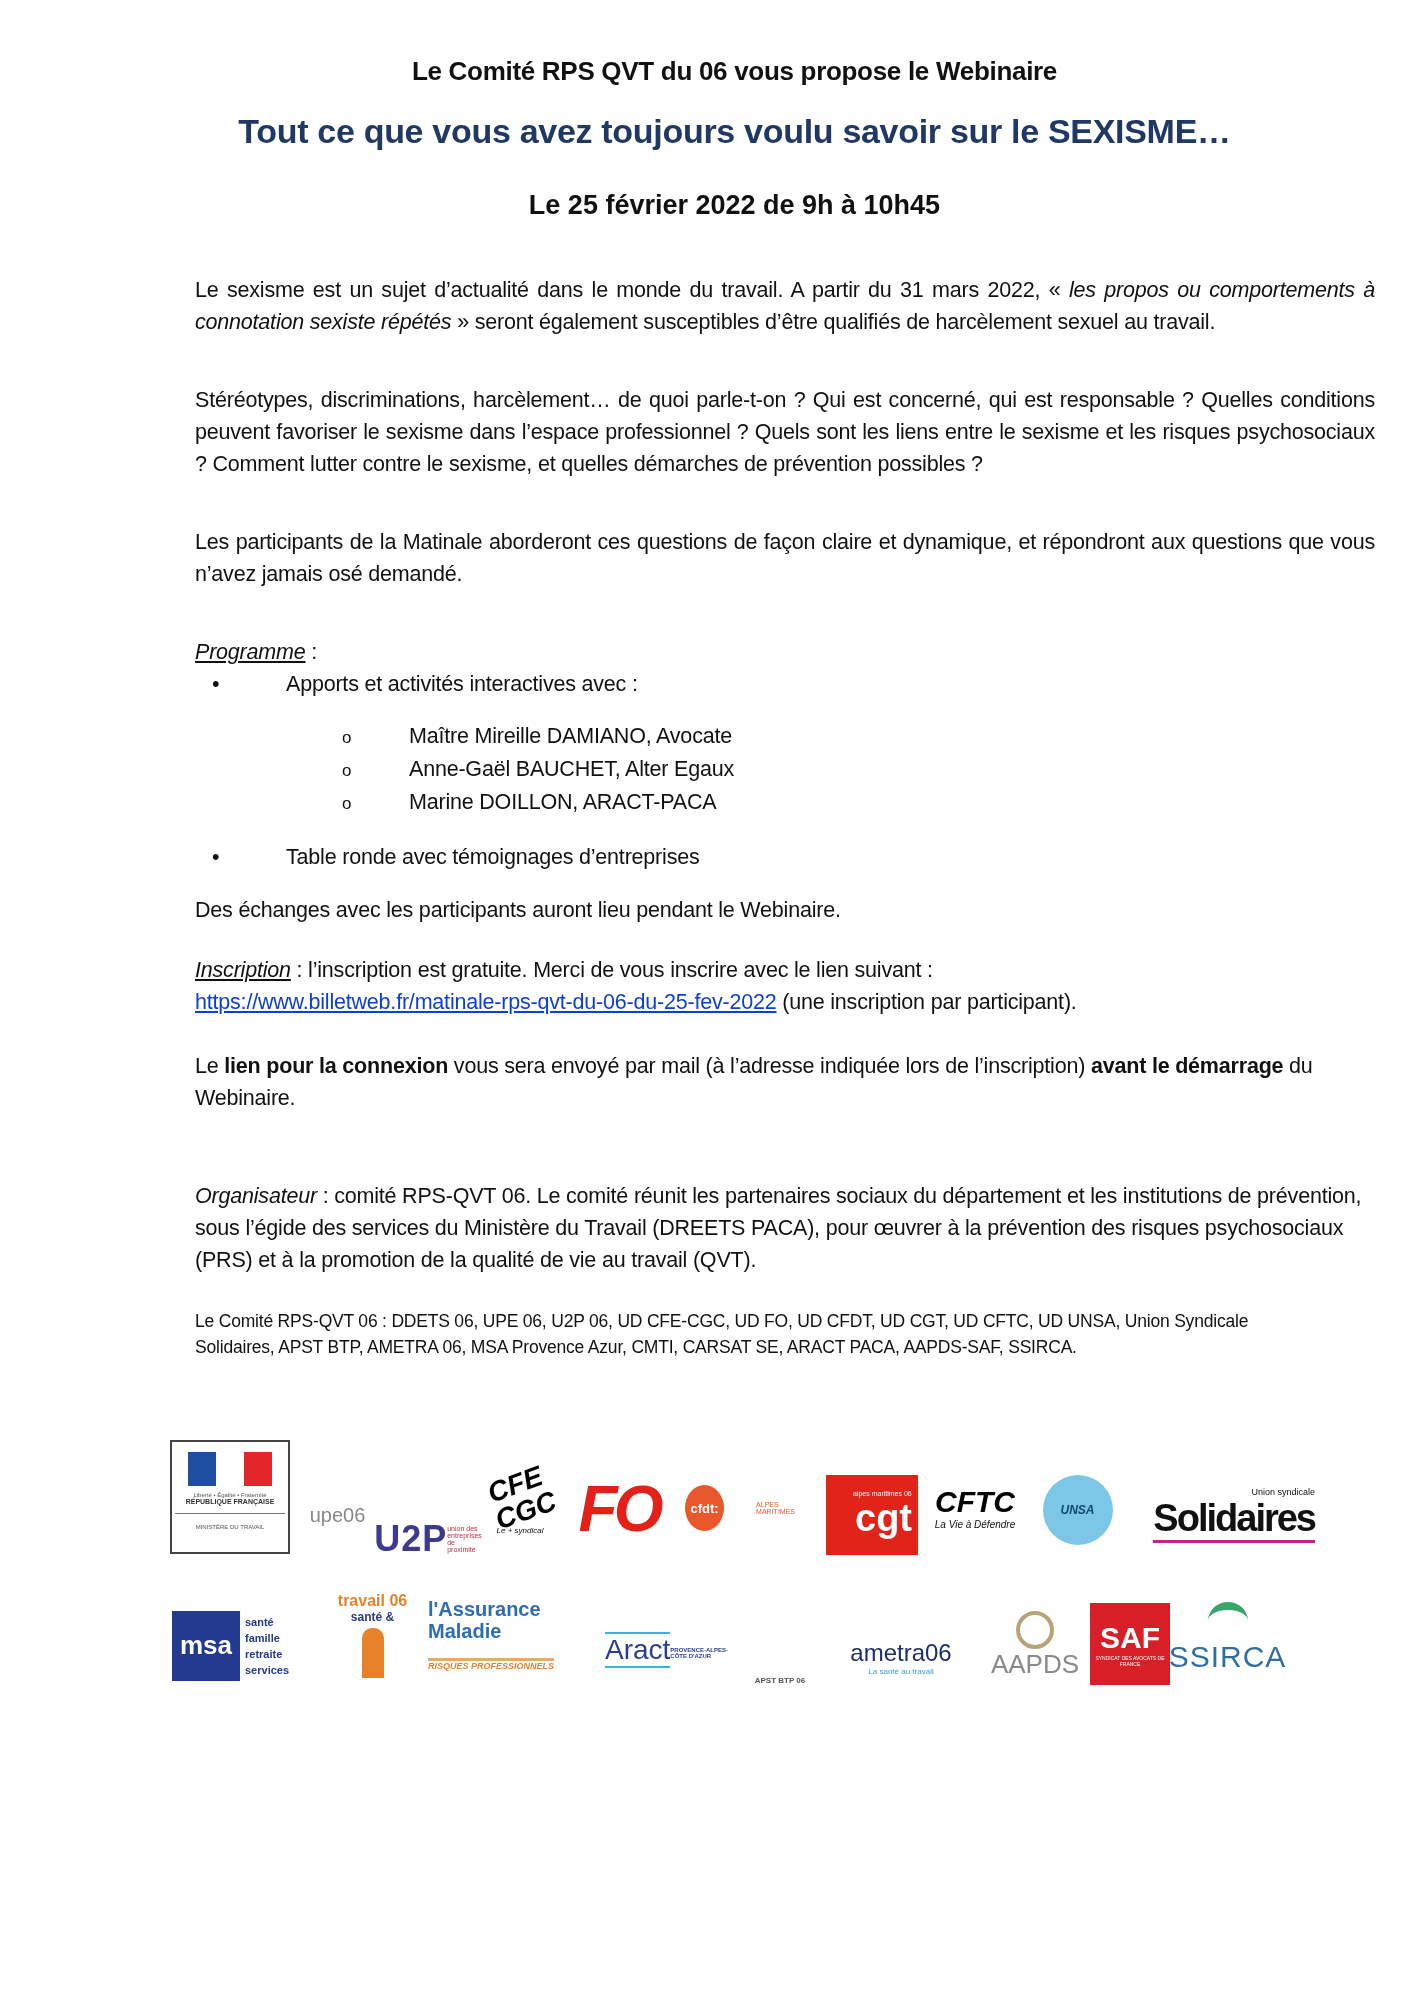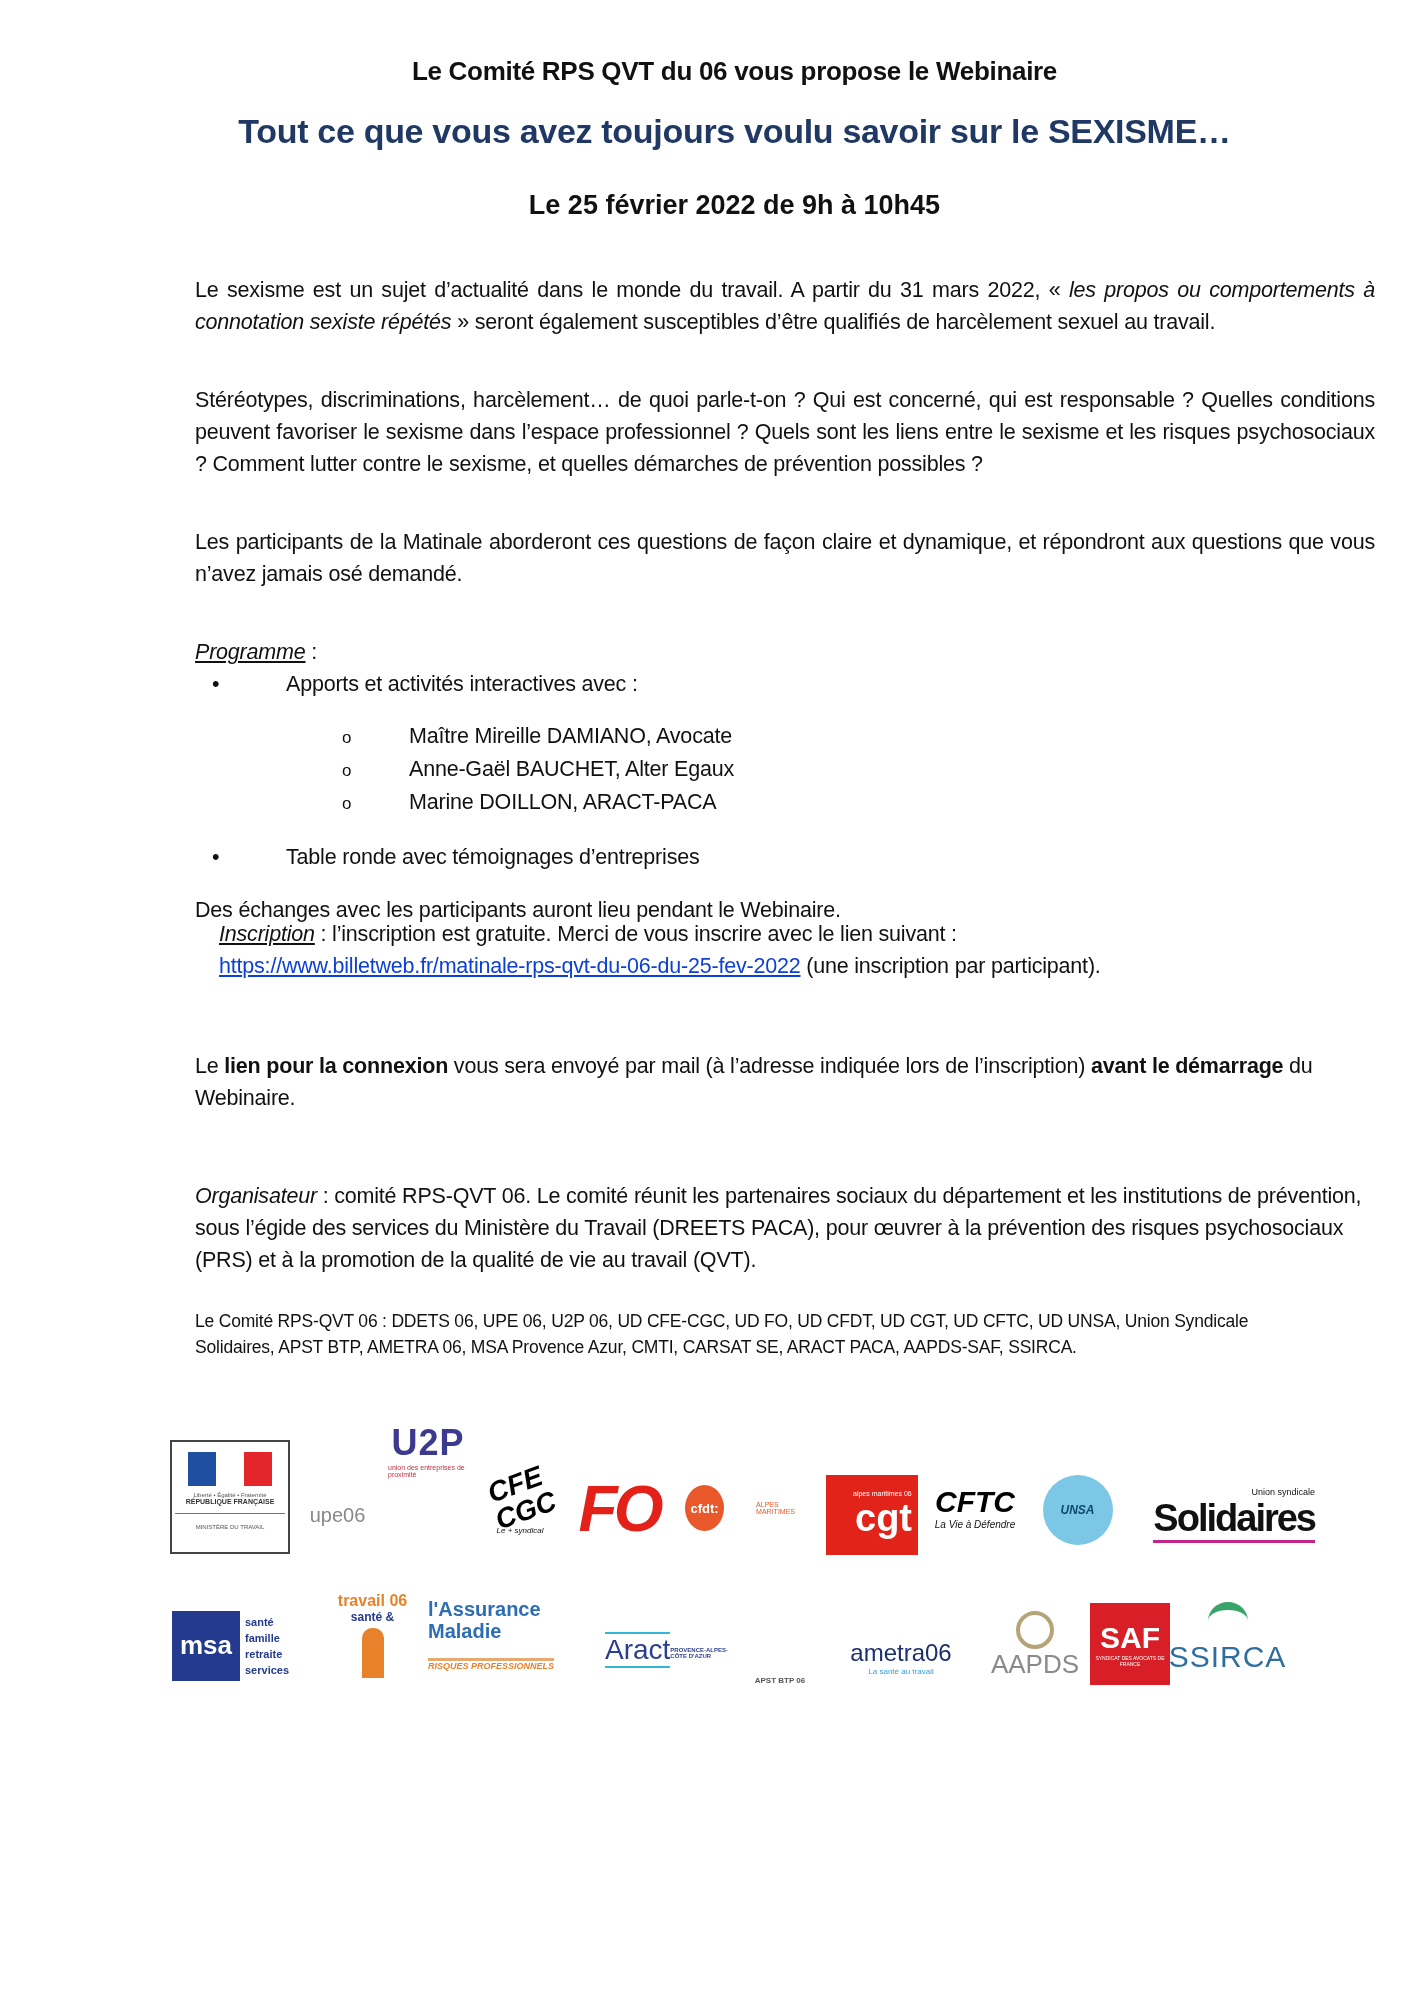--- a/index.html
+++ b/index.html
@@ -54,21 +54,21 @@
 <span class="bullet" style="left:342px; top:755px; line-height:32px; font-size:17px;">o</span>
 <div class="abs body left" style="left:382px; top:753px;">Anne-Gaël BAUCHET, Alter Egaux</div>
 <span class="bullet" style="left:342px; top:788px; line-height:32px; font-size:17px;">o</span>
 <div class="abs body left" style="left:382px; top:786px;">Marine DOILLON, ARACT-PACA</div>
 
 <span class="bullet" style="left:212px; top:841px; line-height:32px;">•</span>
 <div class="abs body left" style="left:259px; top:841px;">Table ronde avec témoignages d’entreprises</div>
 
 <div class="abs body left" style="top:894px;">Des échanges avec les participants auront lieu pendant le Webinaire.</div>
 
-<div class="abs body left" style="top:918px;margin-left:24px;">
+<div class="abs body left" style="top:954px;">
   <span class="it ul">Inscription</span><span> : l’inscription est gratuite. Merci de vous inscrire avec le lien suivant :</span><br>
   <a class="link" href="#">https://www.billetweb.fr/matinale-rps-qvt-du-06-du-25-fev-2022</a><span> (une inscription par participant).</span>
 </div>
 
 <div class="abs body left" style="top:1050px; width:1120px;"><span>Le </span><span class="b">lien pour la connexion</span><span> vous sera envoyé par mail (à l’adresse indiquée lors de l’inscription) </span><span class="b">avant le démarrage</span><span> du Webinaire.</span></div>
 
 <div class="abs body left" style="top:1180px; width:1180px;"><span class="it">Organisateur</span><span> : comité RPS-QVT 06. Le comité réunit les partenaires sociaux du département et les institutions de prévention, sous l’égide des services du Ministère du Travail (DREETS PACA), pour œuvrer à la prévention des risques psychosociaux (PRS) et à la promotion de la qualité de vie au travail (QVT).</span></div>
 
 <div class="abs small" style="top:1308px; width:1130px;">Le Comité RPS-QVT 06 : DDETS 06, UPE 06, U2P 06, UD CFE-CGC, UD FO, UD CFDT, UD CGT, UD CFTC, UD UNSA, Union Syndicale Solidaires, APST BTP, AMETRA 06, MSA Provence Azur, CMTI, CARSAT SE, ARACT PACA, AAPDS-SAF, SSIRCA.</div>
 
@@ -79,21 +79,21 @@
       <span style="background:#e4262a"></span>
     </div>
   <div class="t1">Liberté • Égalité • Fraternité</div>
   <div class="t2">RÉPUBLIQUE FRANÇAISE</div>
   <div class="hr"></div>
   <div class="t3">MINISTÈRE DU TRAVAIL</div>
 </div>
 <div class="logo" style="left:305px; top:1480px; width:65px; height:70px; color:#888; font-size:20px;">
   <span>upe06</span>
 </div>
-<div class="logo" style="left:388px; top:1407px; width:80px; height:85px; flex-direction:column;">
+<div class="logo" style="left:388px; top:1496px; width:80px; height:85px; flex-direction:row;">
   <span class="txtlogo" style="font-size:36px; color:#3b3a8f; letter-spacing:1px;">U2P</span>
   <span style="font-size:7px; color:#b34;">union des entreprises de proximité</span>
 </div>
 <div class="logo" style="left:475px; top:1450px; width:90px; height:105px; flex-direction:column;">
   <span class="txtlogo" style="font-size:28px; color:#000; font-style:italic; transform:rotate(-20deg); line-height:28px; text-align:center; width:60px;">CFE CGC</span>
   <span style="font-size:8px; font-style:italic;">Le + syndical</span>
 </div>
 <div class="logo" style="left:573px; top:1463px; width:92px; height:92px;">
   <span class="txtlogo" style="font-size:64px; color:#e32119; font-style:italic; letter-spacing:-4px;">FO</span>
 </div>

